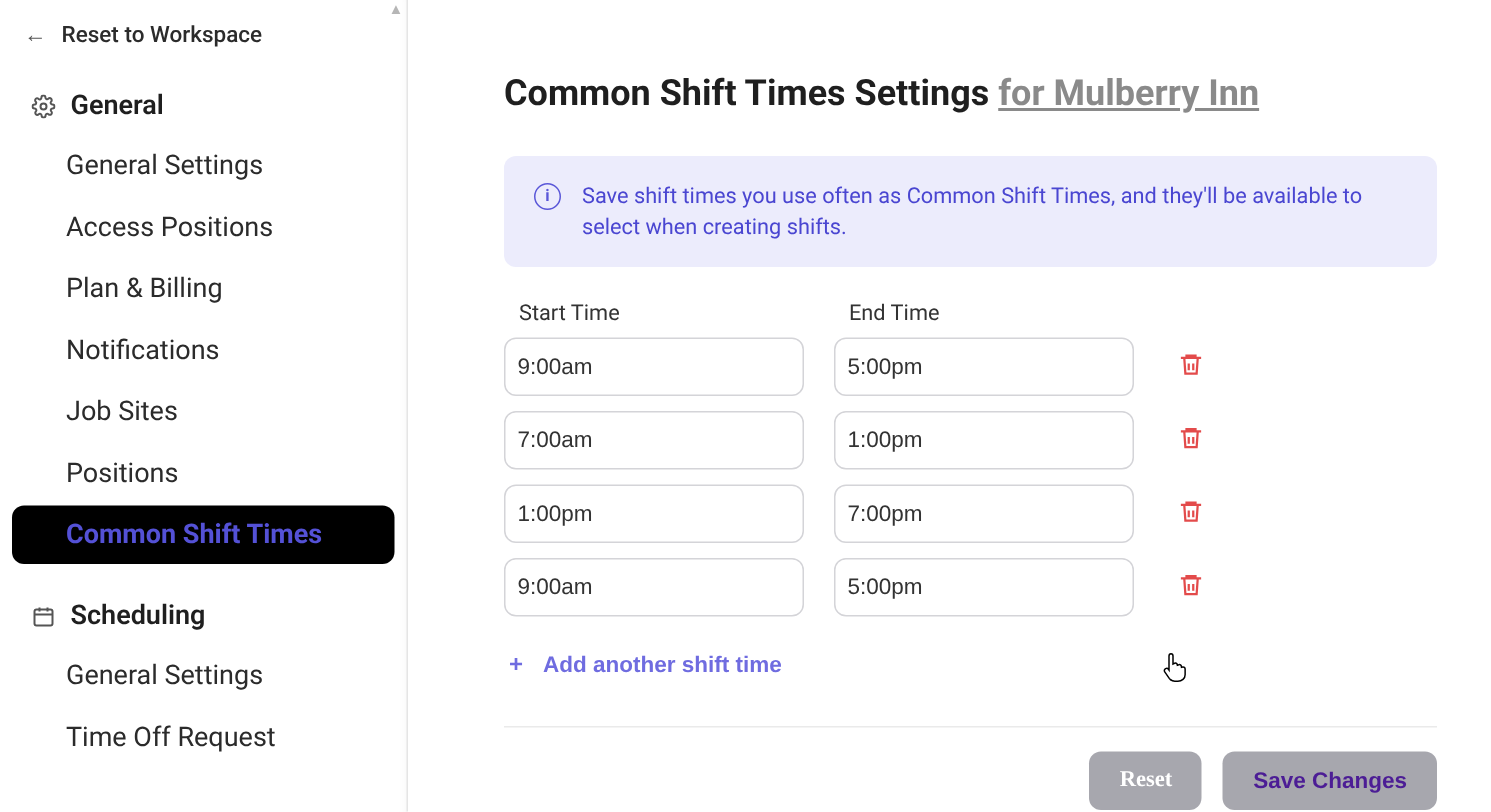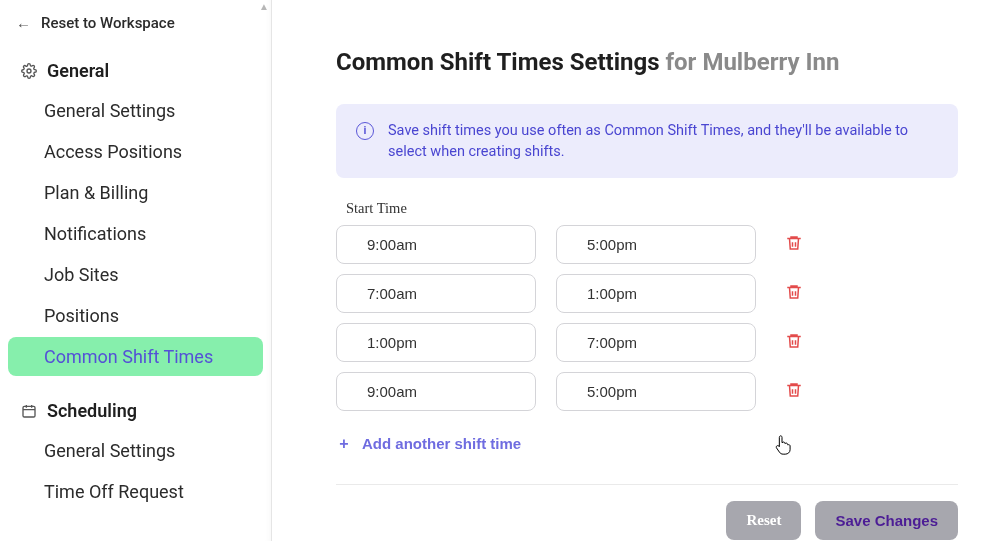--- a/index.html
+++ b/index.html
@@ -55,40 +55,41 @@
   }
   .nav-item {
     padding: 9px 12px 9px 36px;
     font-size: 18px;
     color: #2b2b2b;
     cursor: pointer;
     border-radius: 8px;
     margin: 2px 8px;
   }
   .nav-item.active {
-    background: #86efac;
+    background: #000000;
     color: #5451d6;
-    font-weight: 400;
+    font-weight: 700;
   }
   
   .main {
     flex: 1;
     padding: 48px 36px 24px 64px;
     overflow: auto;
     position: relative;
   }
   h1.title {
     font-size: 24px;
     font-weight: 700;
     color: #1f1f1f;
     margin-bottom: 28px;
   }
   h1.title .suffix {
     color: #8a8a8a;
     font-weight: 700;
+    text-decoration: underline;
   }
   .info-banner {
     display: flex;
     gap: 14px;
     background: #ececfc;
     border-radius: 8px;
     padding: 16px 20px;
     color: #4a46d1;
     font-size: 14.5px;
     line-height: 1.45;
@@ -106,32 +107,32 @@
   .shift-table {
     margin-top: 22px;
   }
   .col-headers {
     display: flex;
     gap: 20px;
     padding: 0 10px 8px 10px;
     font-size: 14.5px;
     color: #333;
   }
-  .col-start { width: 200px; font-family: Liberation Serif, serif; }
+  .col-start { width: 200px; }
   .col-end   { width: 200px; }
   .col-del   { width: 36px; }
   .shift-row {
     display: flex;
     gap: 20px;
     align-items: center;
     margin-bottom: 10px;
   }
   .time-input {
     width: 200px;
-    padding: 10px 30px;
+    padding: 10px 8px;
     font-size: 15px;
     color: #333;
     border: 1px solid #d4d4d8;
     border-radius: 8px;
     background: #fff;
   }
   .del-btn {
     width: 36px; height: 36px;
     background: transparent;
     border: none;
@@ -231,20 +232,21 @@
   </h1>
 
   <div class="info-banner">
     <span class="info-icon">i</span>
     <span>Save shift times you use often as Common Shift Times, and they'll be available to select when creating shifts.</span>
   </div>
 
   <div class="shift-table">
     <div class="col-headers">
       <div class="col-start">Start Time</div>
+      <div class="col-end">End Time</div>
       <div class="col-del"></div>
     </div>
 
     
     <div class="shift-row">
       <input class="time-input" value="9:00am" style="">
       <input class="time-input" value="5:00pm" style="">
       <button class="del-btn">
         <span>
           <svg viewBox="0 0 24 24" width="18" height="18" fill="none" stroke="currentColor" stroke-width="2">

